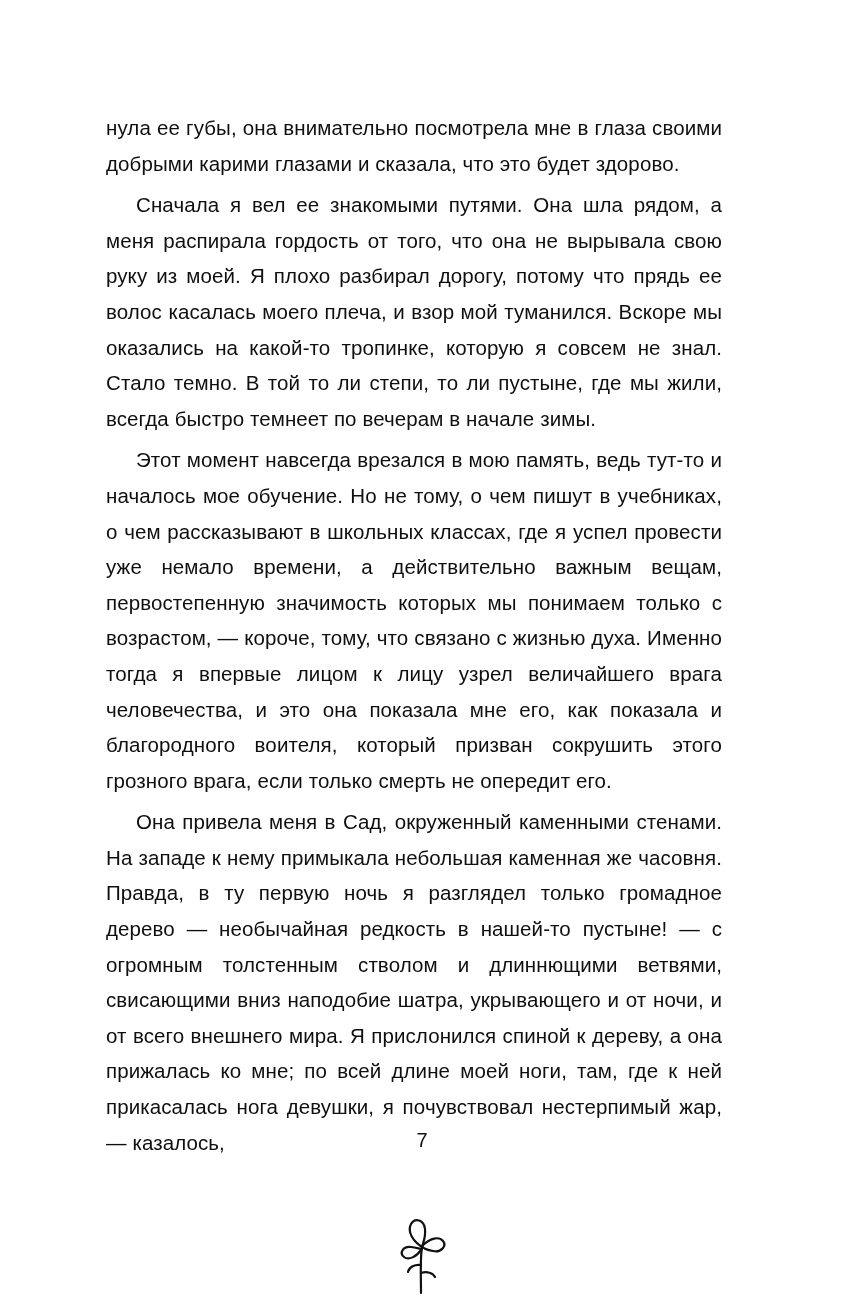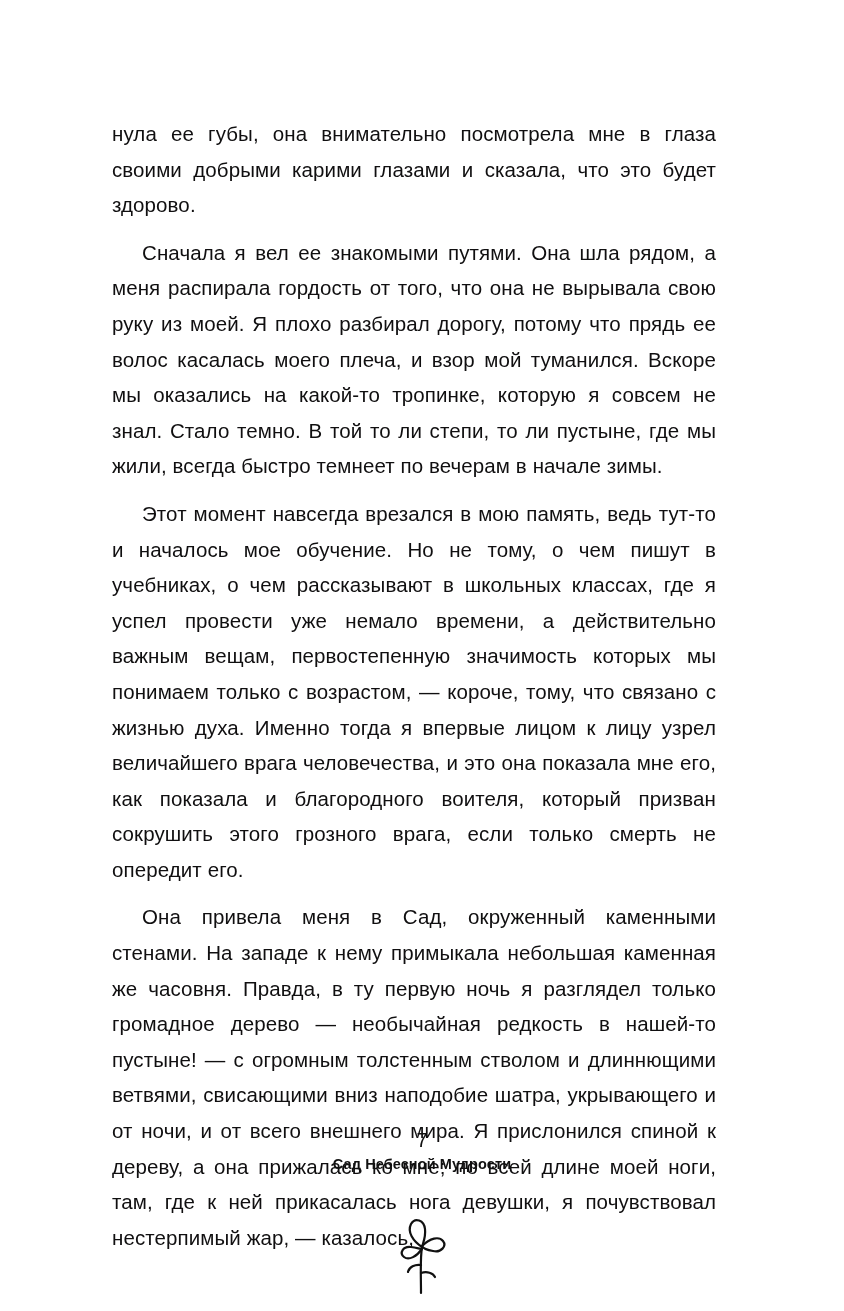--- a/index.html
+++ b/index.html
@@ -20,21 +20,21 @@
     inset: 0;
     background: #ffffff;
   }
   .text-block {
     position: absolute;
     left: 100px;
     top: 104px;
     width: 628px;
   }
   .para {
-    margin: 12px;
+    margin: 6px;
     font-size: 20.5px;
     line-height: 35.6px;
     text-align: justify;
     text-justify: inter-word;
     letter-spacing: 0.1px;
     color: #100f10;
     font-weight: 400;
   }
   .para.indent {
     text-indent: 30px;
@@ -81,21 +81,20 @@
 
   <div class="text-block">
     <p class="para">нула ее губы, она внимательно посмотрела мне в глаза своими добрыми карими глазами и сказала, что это будет здорово.</p>
     <p class="para indent">Сначала я вел ее знакомыми путями. Она шла рядом, а меня распирала гордость от того, что она не вырывала свою руку из моей. Я плохо разбирал дорогу, потому что прядь ее волос касалась моего плеча, и взор мой туманился. Вскоре мы оказались на какой-то тропинке, которую я совсем не знал. Стало темно. В той то ли степи, то ли пустыне, где мы жили, всегда быстро темнеет по вечерам в начале зимы.</p>
     <p class="para indent">Этот момент навсегда врезался в мою память, ведь тут-то и началось мое обучение. Но не тому, о чем пишут в учебниках, о чем рассказывают в школьных классах, где я успел провести уже немало времени, а действительно важным вещам, первостепенную значимость которых мы понимаем только с возрастом, — короче, тому, что связано с жизнью духа. Именно тогда я впервые лицом к лицу узрел величайшего врага человечества, и это она показала мне его, как показала и благородного воителя, который призван сокрушить этого грозного врага, если только смерть не опередит его.</p>
     <p class="para indent">Она привела меня в Сад, окруженный каменными стенами. На западе к нему примыкала небольшая каменная же часовня. Правда, в ту первую ночь я разглядел только громадное дерево — необычайная редкость в нашей-то пустыне! — с огромным толстенным стволом и длиннющими ветвями, свисающими вниз наподобие шатра, укрывающего и от ночи, и от всего внешнего мира. Я прислонился спиной к дереву, а она прижалась ко мне; по всей длине моей ноги, там, где к ней прикасалась нога девушки, я почувствовал нестерпимый жар, — казалось,</p>
   </div>
 
   <div class="footer">
     <div class="page-number">7</div>
-    <div class="book-title">Сад Небесной Мудрости</div>
   </div>
 
   <div class="ornament">
     <svg width="70" height="92" viewBox="0 0 70 92" fill="none" xmlns="http://www.w3.org/2000/svg">
       <g stroke="#111111" stroke-width="2.2" fill="none" stroke-linecap="round" stroke-linejoin="round">
         <path d="M34 88 C34 70 33 54 35 42"></path>
         <path d="M35 42 C26 36 20 27 24 19 C28 12 37 15 38 24 C39 32 36 38 35 42 Z"></path>
         <path d="M35 41 C43 33 52 31 56 36 C60 41 54 48 46 46 C40 45 36 43 35 41 Z"></path>
         <path d="M35 44 C30 51 22 56 17 52 C12 48 16 41 24 42 C30 43 34 44 35 44 Z"></path>
         <path d="M34 60 C28 59 22 62 21 67"></path>

